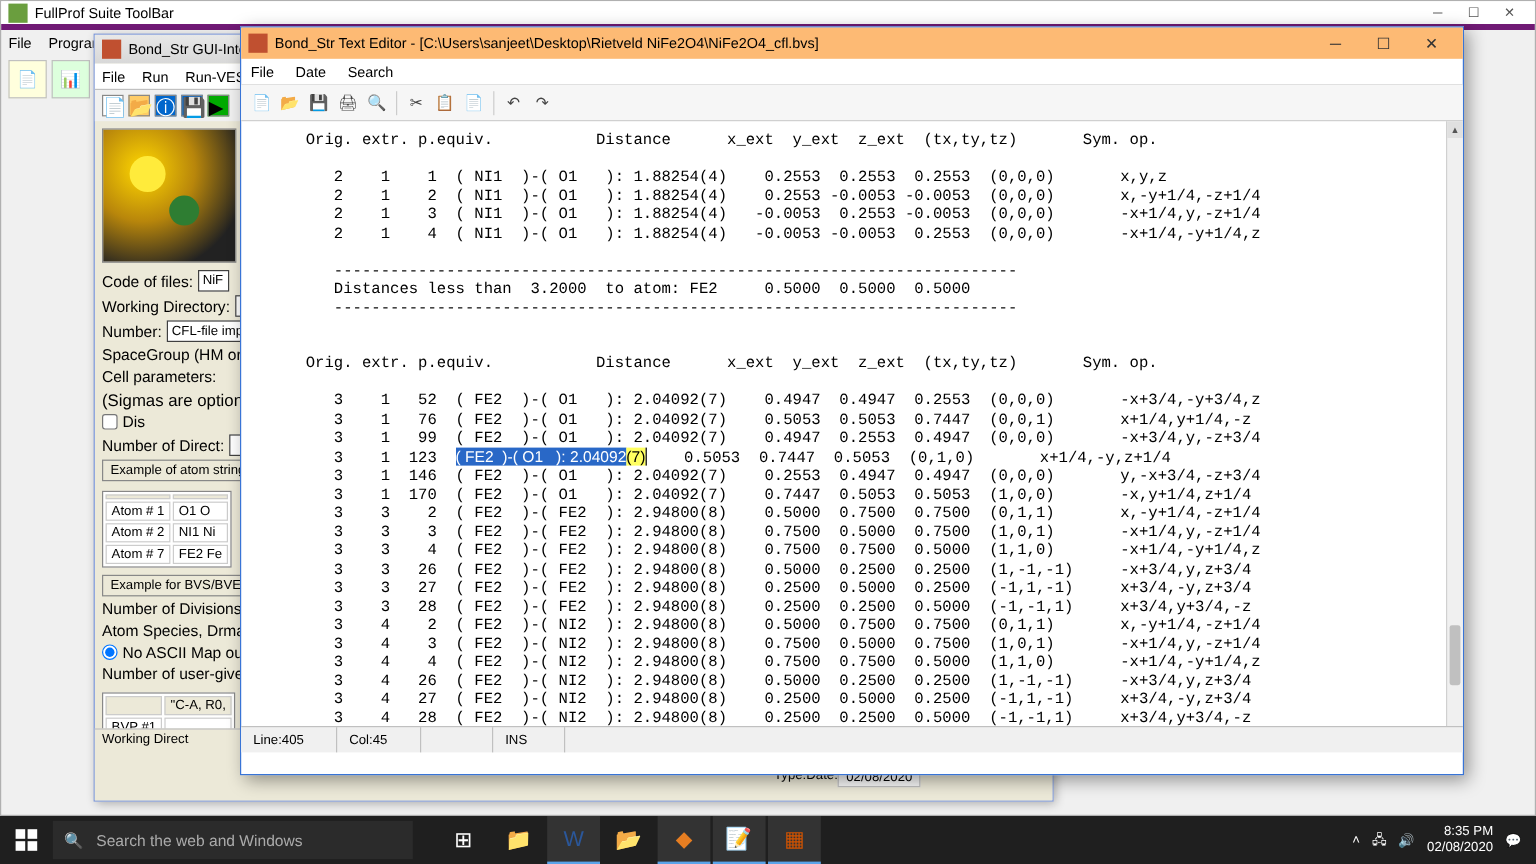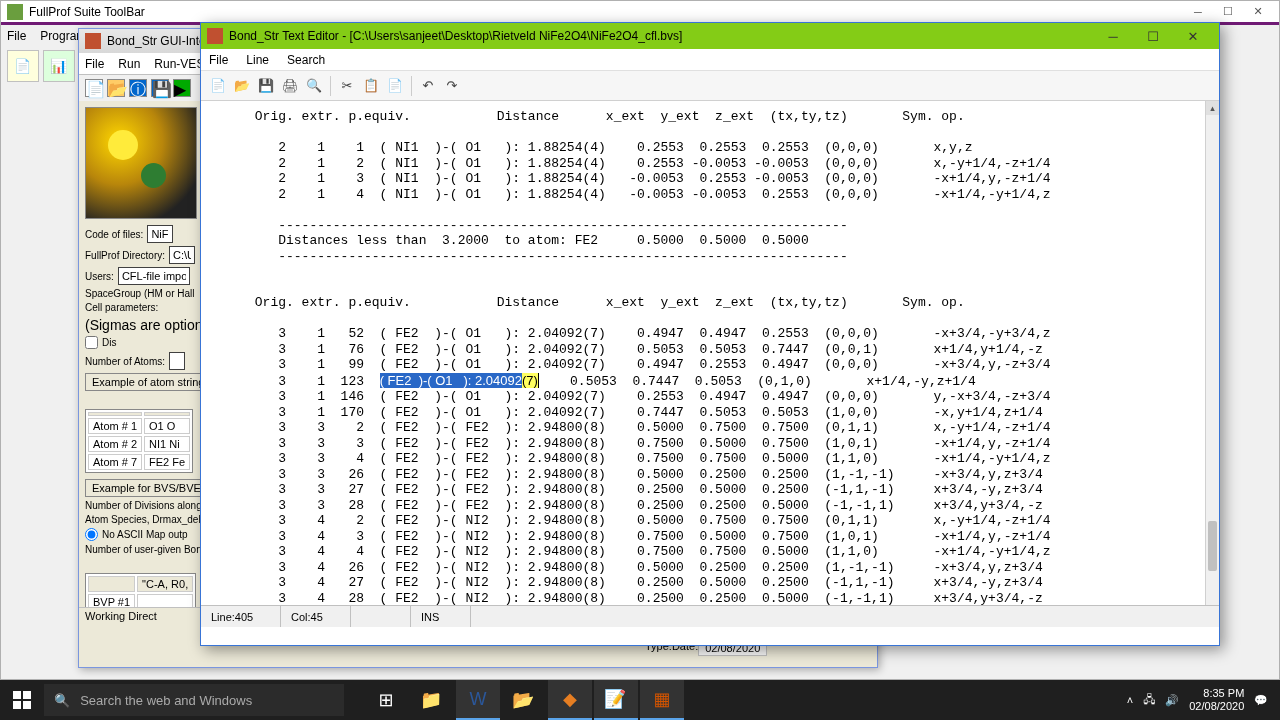--- a/index.html
+++ b/index.html
@@ -1,52 +1,52 @@
 <!DOCTYPE html>
 <html><head>
 <meta charset="utf-8">
 <style>
 * { margin: 0; padding: 0; box-sizing: border-box; font-family: "Segoe UI", Tahoma, sans-serif; }
 body { background: #f0f0f0; width: 1280px; height: 720px; overflow: hidden; position: relative; }
 
 
 .bg-window { position: absolute; top: 0; left: 0; width: 1280px; height: 680px; background: #f0f0f0; border: 1px solid #b0b0b0; }
-.bg-titlebar { height: 24px; background: #fff; border-bottom: 3px solid #701a75; display: flex; align-items: center; padding: 0 6px; font-size: 12px; }
+.bg-titlebar { height: 24px; background: #fff; border-bottom: 5px solid #701a75; display: flex; align-items: center; padding: 0 6px; font-size: 12px; }
 .bg-titlebar .icon { width: 16px; height: 16px; background: #6a9e3e; margin-right: 6px; display: inline-block; }
 .bg-titlebar .spacer { flex: 1; }
 .bg-titlebar .winbtn { width: 30px; height: 20px; display: flex; align-items: center; justify-content: center; font-size: 11px; color: #555; }
 .bg-menubar { height: 22px; display: flex; align-items: center; padding: 0 6px; font-size: 12px; gap: 14px; }
 .bg-toolbar { height: 38px; display: flex; align-items: center; padding: 0 6px; gap: 4px; }
 .bg-toolbar .tbtn { width: 32px; height: 32px; background: #fff; border: 1px solid #c0c0c0; display: flex; align-items: center; justify-content: center; font-size: 14px; }
 
 
 .gui-window { position: absolute; top: 28px; left: 78px; width: 800px; height: 640px; background: #ece9d8; border: 1px solid #7a96df; box-shadow: 2px 2px 8px rgba(0,0,0,0.3); }
 .gui-titlebar { height: 24px; background: linear-gradient(#e8e8e8, #d8d8d8); display: flex; align-items: center; padding: 0 6px; font-size: 12px; }
 .gui-titlebar .icon { width: 16px; height: 16px; background: #c05030; margin-right: 6px; }
 .gui-menubar { height: 22px; display: flex; align-items: center; padding: 0 6px; font-size: 12px; gap: 14px; background: #fff; border-bottom: 1px solid #c0c0c0; }
 .gui-toolbar { height: 26px; display: flex; align-items: center; padding: 0 6px; gap: 4px; background: #f0f0f0; }
 .gui-toolbar .tb { width: 18px; height: 18px; background: #fff; border: 1px solid #888; }
 .gui-body { padding: 6px; font-size: 11px; }
 .gui-preview { width: 112px; height: 112px; background: radial-gradient(circle at 30% 30%, #ffd700, #b8860b 40%, #222 80%); border: 1px solid #888; margin-bottom: 6px; position: relative; }
 .gui-preview::before { content: ""; position: absolute; top: 20%; left: 20%; width: 30px; height: 30px; background: #ffeb3b; border-radius: 50%; }
 .gui-preview::after { content: ""; position: absolute; top: 50%; left: 50%; width: 25px; height: 25px; background: #2e7d32; border-radius: 50%; }
 .gui-row { display: flex; align-items: center; margin: 3px 0; gap: 4px; }
-.gui-label { font-size: 10px; white-space: nowrap; }
+.gui-label { font-size: 13px; white-space: nowrap; }
 .gui-input { border: 1px solid #404040; background: #fff; font-size: 11px; padding: 1px 3px; height: 18px; }
-.gui-table { border: 1px solid #888; background: #fff; margin-top: 18px; }
+.gui-table { border: 1px solid #888; background: #fff; margin-top: 8px; }
 .gui-table td { border: 1px solid #ccc; padding: 1px 4px; font-size: 11px; }
 .gui-table .hdr { background: #ece9d8; }
 .gui-button { background: #ece9d8; border: 1px solid #888; padding: 2px 6px; font-size: 11px; }
 .gui-status-bottom { position: absolute; bottom: 0; left: 0; right: 0; height: 60px; background: #ece9d8; border-top: 1px solid #c0c0c0; font-size: 11px; padding: 2px 6px; }
 .gui-status-bottom .row2 { display: flex; margin-top: 18px; }
 .gui-status-cell { border: 1px solid #c0c0c0; padding: 1px 6px; background: #f8f8f8; }
 
 
 .editor-window { position: absolute; top: 22px; left: 200px; width: 1020px; height: 624px; background: #fff; border: 1px solid #3874d6; box-shadow: 4px 4px 14px rgba(0,0,0,0.4); }
-.editor-titlebar { height: 26px; background: #84cc16; display: flex; align-items: center; padding: 0 6px; font-size: 12px; }
+.editor-titlebar { height: 26px; background: #fdba74; display: flex; align-items: center; padding: 0 6px; font-size: 12px; }
 .editor-titlebar .icon { width: 16px; height: 16px; background: #c05030; margin-right: 6px; }
 .editor-titlebar .spacer { flex: 1; }
 .editor-titlebar .winbtn { width: 40px; height: 24px; display: flex; align-items: center; justify-content: center; font-size: 13px; color: #333; }
 .editor-menubar { height: 22px; display: flex; align-items: center; padding: 0 8px; font-size: 12px; gap: 18px; border-bottom: 1px solid #e0e0e0; }
 .editor-toolbar { height: 30px; display: flex; align-items: center; padding: 0 6px; gap: 2px; border-bottom: 1px solid #d0d0d0; background: #f6f6f6; }
 .editor-toolbar .tb { width: 22px; height: 22px; display: flex; align-items: center; justify-content: center; font-size: 13px; color: #444; border: 1px solid transparent; }
 .editor-toolbar .sep { width: 1px; height: 20px; background: #ccc; margin: 0 3px; }
 .editor-content { position: absolute; top: 78px; left: 0; right: 14px; bottom: 22px; overflow: hidden; padding: 8px 10px; font-family: "Courier New", monospace; font-size: 13px; line-height: 15.5px; white-space: pre; color: #000; margin-left: 36px; }
 .editor-scrollbar { position: absolute; top: 78px; right: 0; bottom: 22px; width: 14px; background: #f0f0f0; border-left: 1px solid #d0d0d0; }
 .editor-scrollbar .up, .editor-scrollbar .down { height: 14px; background: #e0e0e0; display: flex; align-items: center; justify-content: center; font-size: 9px; color: #555; }
@@ -110,40 +110,40 @@
     <div class="tb" style="background:#06c">💾</div>
     <div class="tb" style="background:#0a0">▶</div>
   </div>
   <div class="gui-body">
     <div class="gui-preview"></div>
     <div class="gui-row">
         <span class="gui-label">Code of files:</span>
         <input class="gui-input" style="width: 26px;" value="NiF">
       </div>
     <div class="gui-row">
-        <span class="gui-label">FullProf Directory:</span>
+        <span class="gui-label">Working Directory:</span>
         <input class="gui-input" style="width: 26px;" value="C:\U">
       </div>
     <div class="gui-row">
-        <span class="gui-label">Users:</span>
+        <span class="gui-label">Number:</span>
         <input class="gui-input" style="width: 72px;" value="CFL-file imported">
       </div>
     <div class="gui-row">
         <span class="gui-label">SpaceGroup (HM or Hall</span>
       </div>
     <div class="gui-row" style="flex-direction:column;align-items:flex-start">
         <span class="gui-label">Cell parameters:</span>
         <span class="gui-label" style="font-size:14px">(Sigmas are optional)</span>
       </div>
     <div class="gui-row">
         <input type="checkbox" style="">
         <span class="gui-label">Dis</span>
       </div>
     <div class="gui-row">
-        <span class="gui-label">Number of Atoms:</span>
+        <span class="gui-label">Number of Direct:</span>
         <input class="gui-input" style="width: 16px;">
       </div>
     <div class="gui-row">
         <span class="gui-button">Example of atom string:</span>
       </div>
     <table class="gui-table">
       <tbody>
           <tr>
             <td class="hdr"></td>
             <td class="hdr"></td>
@@ -229,21 +229,21 @@
   <div class="editor-titlebar">
     <span class="icon"></span>
     <span>Bond_Str Text Editor - [C:\Users\sanjeet\Desktop\Rietveld NiFe2O4\NiFe2O4_cfl.bvs]</span>
     <span class="spacer"></span>
     <span class="winbtn">─</span>
     <span class="winbtn">☐</span>
     <span class="winbtn close">✕</span>
   </div>
   <div class="editor-menubar">
     <span>File</span>
-    <span>Line</span>
+    <span>Date</span>
     <span>Search</span>
   </div>
   <div class="editor-toolbar">
     <div class="tb">📄</div>
     <div class="tb">📂</div>
     <div class="tb">💾</div>
     <div class="tb">🖨</div>
     <div class="tb">🔍</div>
     <div class="sep"></div>
     <div class="tb">✂</div>

